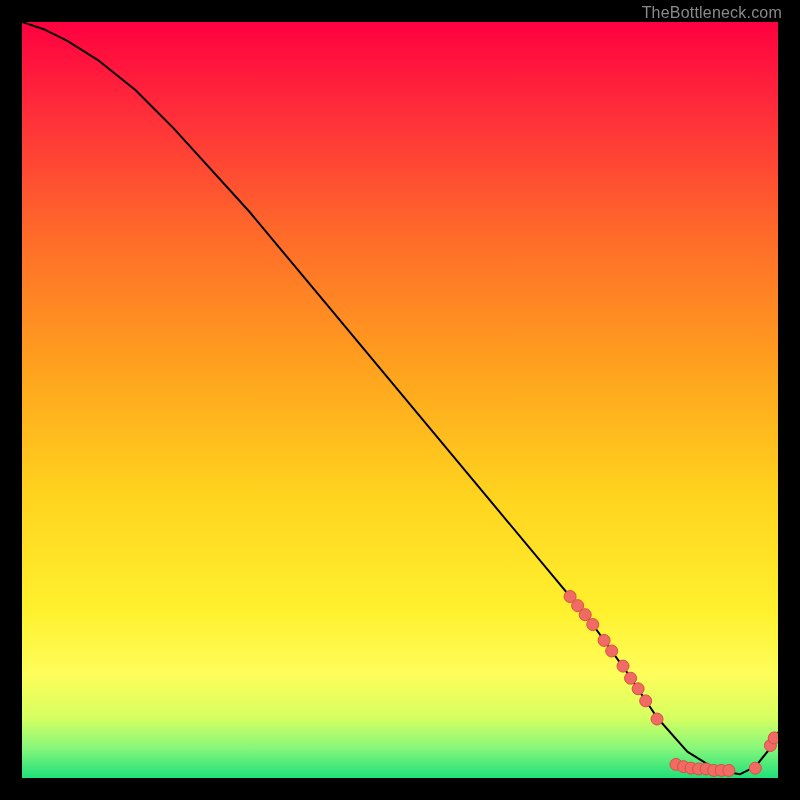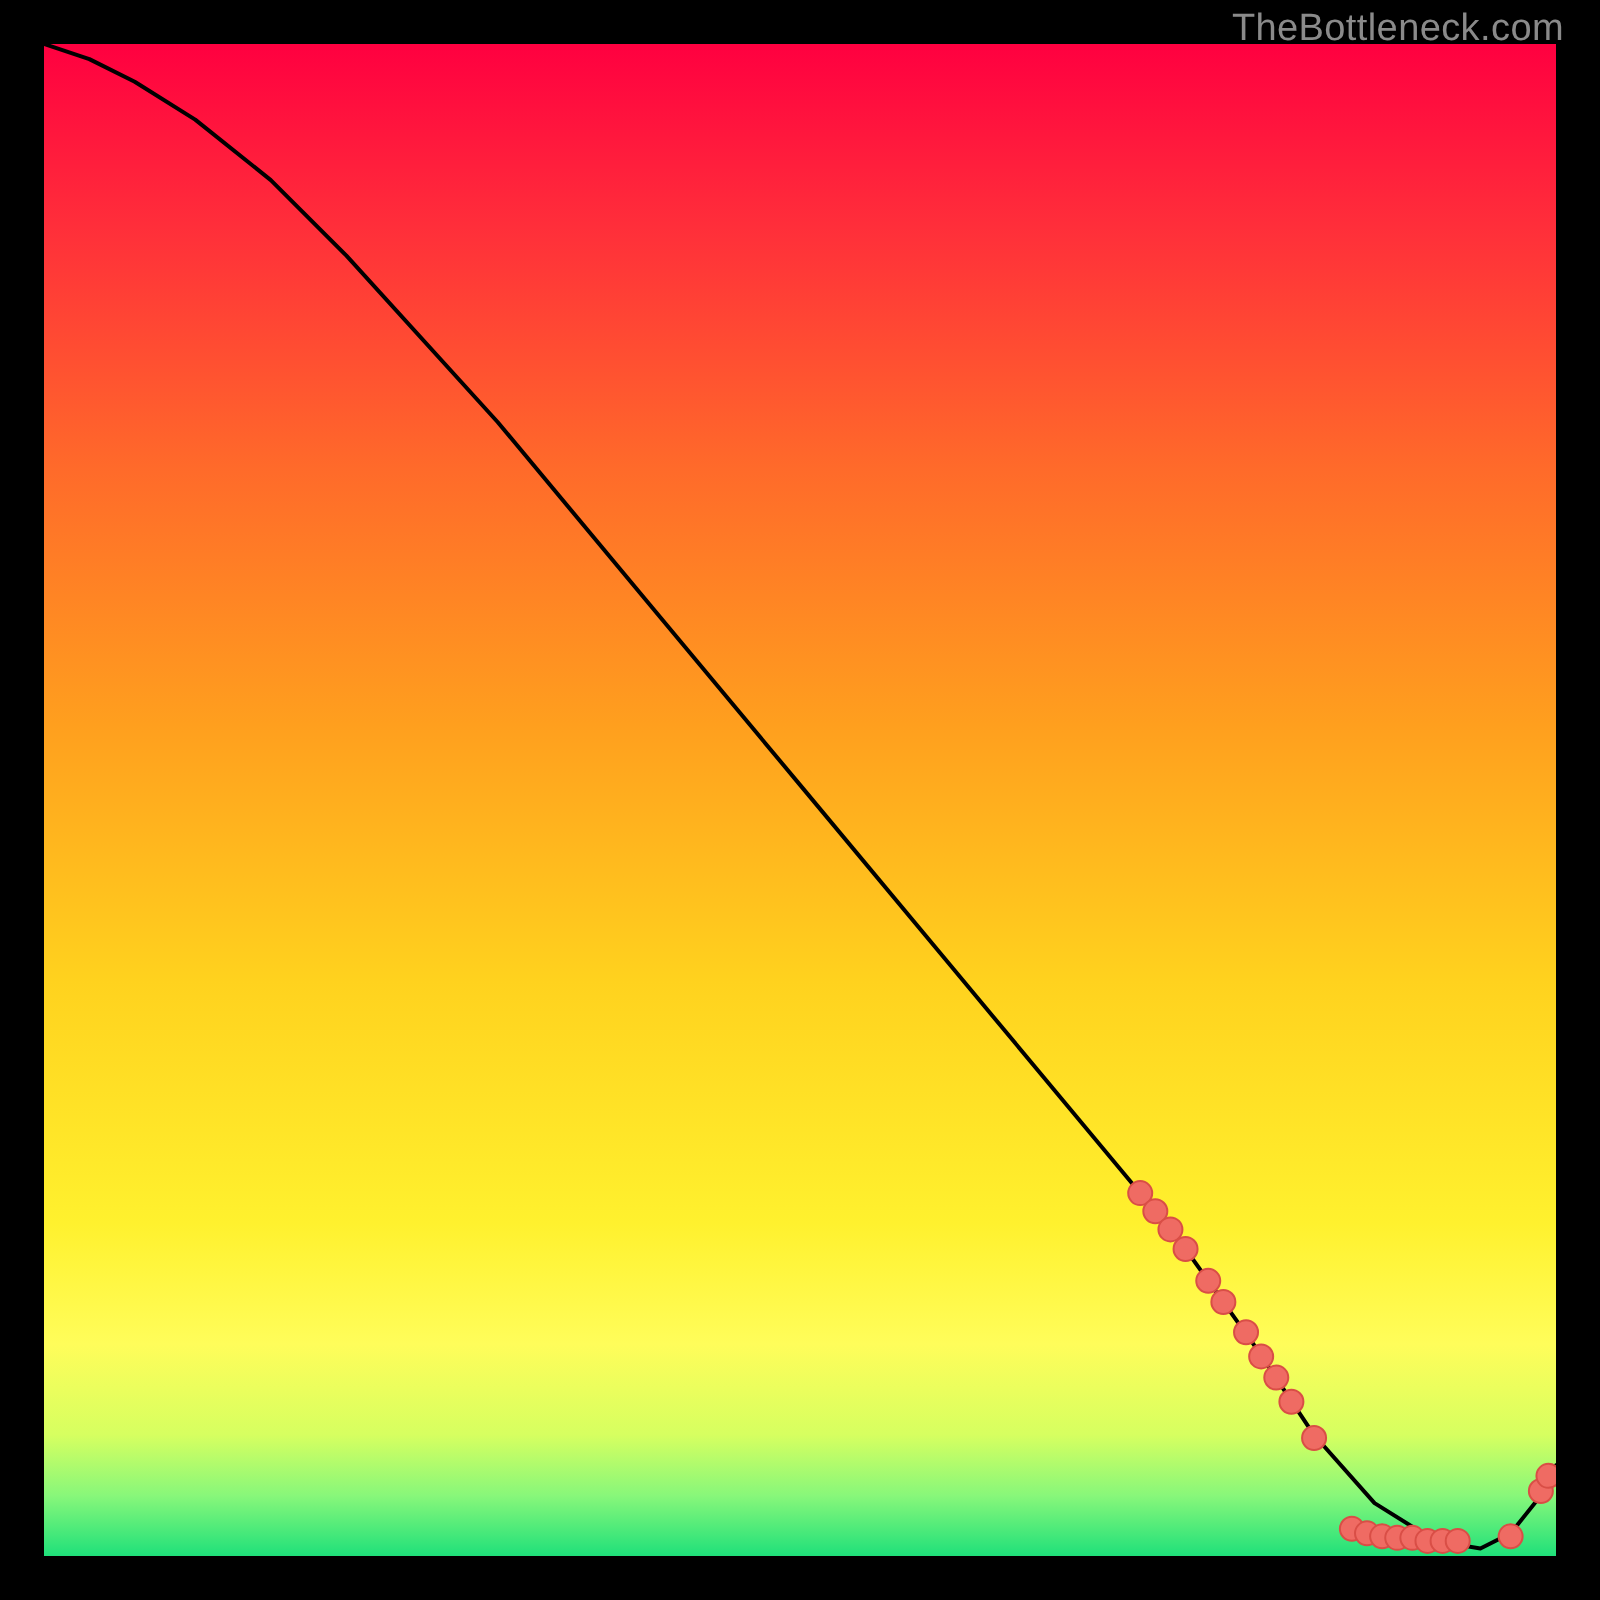--- a/index.html
+++ b/index.html
@@ -14,21 +14,21 @@
     position: relative;
     width: 800px;
     height: 800px;
     background: #000;
   }
   .watermark {
     position: absolute;
     top: 4px;
     right: 18px;
     font-family: Arial, Helvetica, sans-serif;
-    font-size: 19px;
+    font-size: 16px;
     color: #8a8a8a;
     font-weight: 400;
     letter-spacing: 0.2px;
   }
   svg.plot {
     position: absolute;
     left: 22px;
     top: 22px;
     width: 756px;
     height: 756px;

